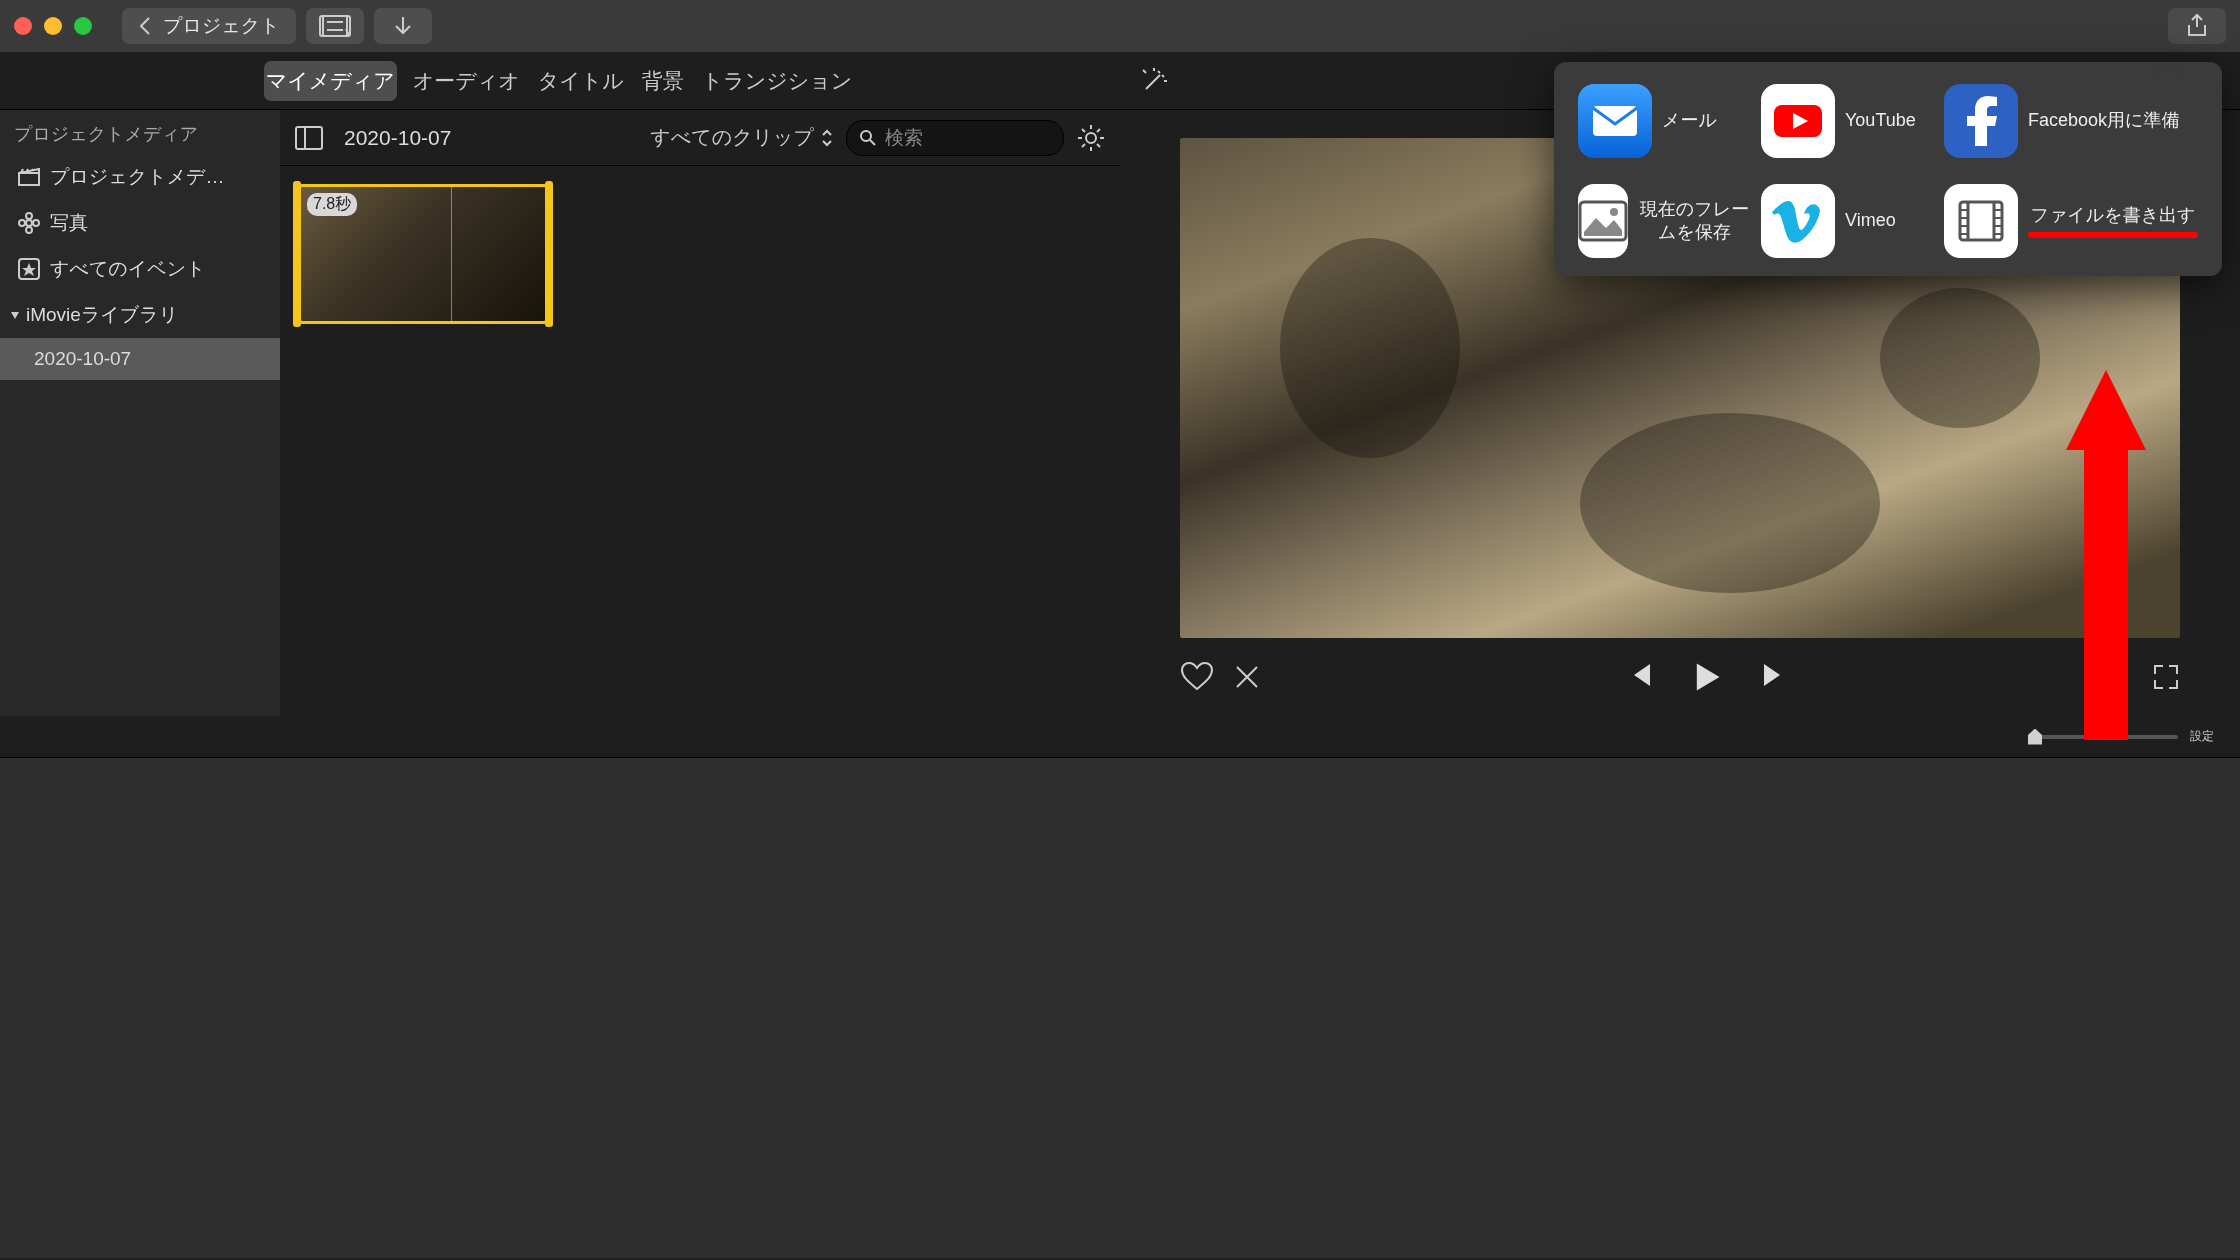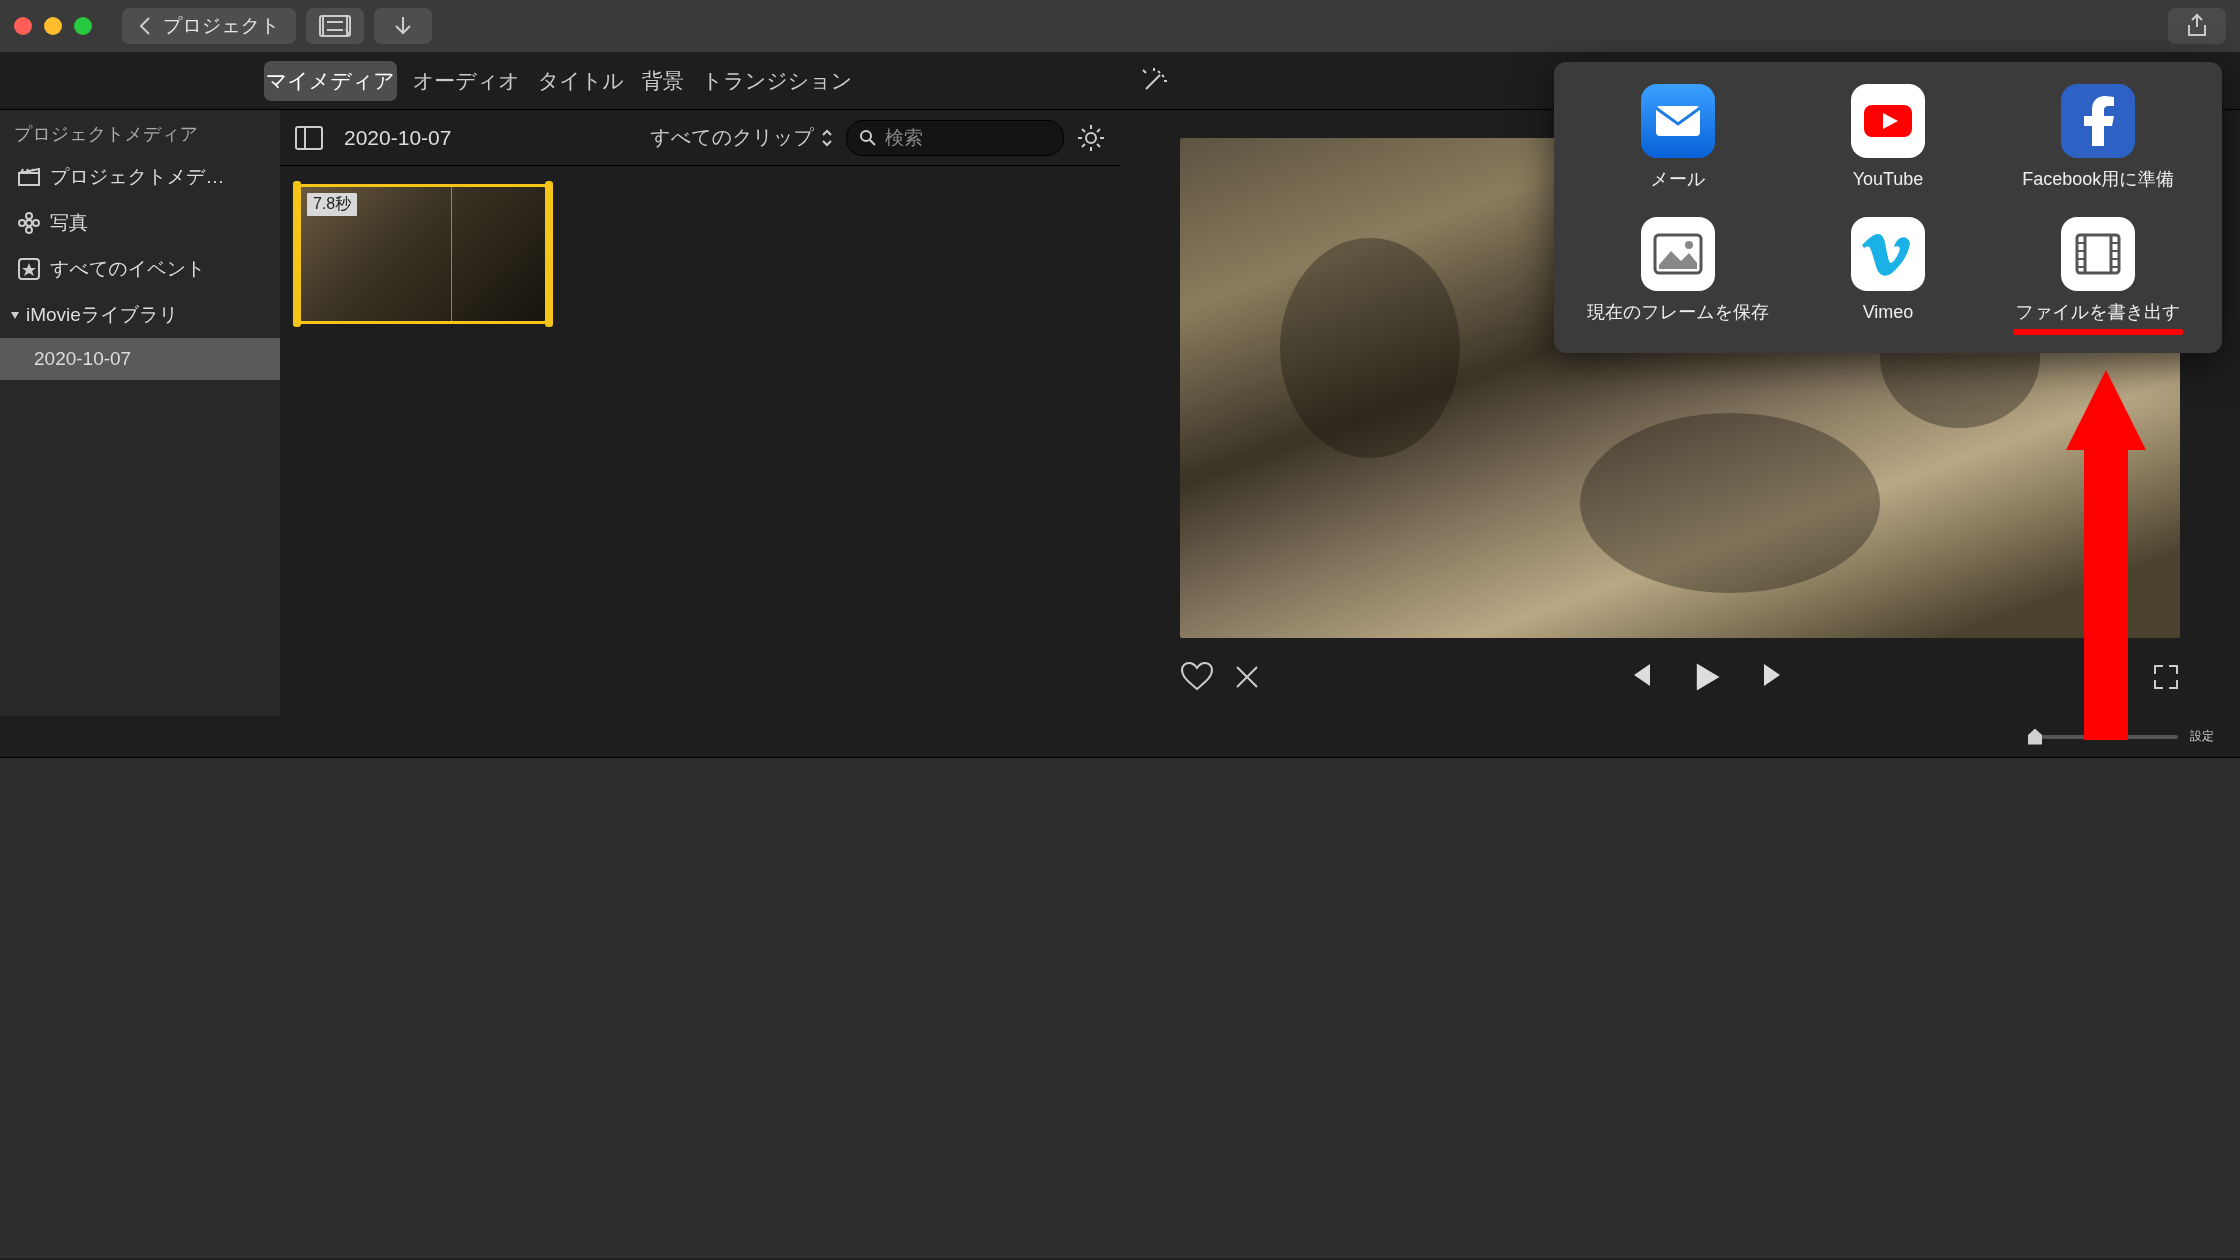--- a/index.html
+++ b/index.html
@@ -40,36 +40,36 @@
 .bb-panel-icon { width: 30px; height: 30px; }
 .bb-title { font-size: 21px; color: #ddd; margin-left: 8px; }
 .bb-filter { margin-left: auto; font-size: 20px; color: #ccc; display: flex; align-items: center; gap: 6px; }
 .search { background: #141414; border: 1px solid #000; border-radius: 17px; height: 36px; width: 218px; display: flex; align-items: center; padding: 0 12px; color: #888; font-size: 19px; gap: 8px; }
 .gear { width: 30px; height: 30px; }
 .clips { padding: 18px; }
 .clip { position: relative; width: 250px; height: 140px; border: 3px solid #f5c518; border-radius: 4px; background: linear-gradient(135deg,#6a5a3e 0%, #3b3324 40%, #17140d 100%); }
 .clip::before, .clip::after { content: ""; position: absolute; top: -6px; bottom: -6px; width: 8px; background: #f5c518; border-radius: 3px; }
 .clip::before { left: -8px; }
 .clip::after { right: -8px; }
-.clip-dur { position: absolute; top: 6px; left: 6px; background: #d8d8d8; color: #222; font-size: 16px; padding: 1px 6px; border-radius: 1px; }
+.clip-dur { position: absolute; top: 6px; left: 6px; background: #d8d8d8; color: #222; font-size: 16px; padding: 1px 6px; border-radius: 10px; }
 .clip-divider { position: absolute; top: 0; bottom: 0; left: 150px; width: 1px; background: rgba(245,197,24,0.6); }
 
 
 .viewer { width: 1120px; background: #1e1e1e; display: flex; flex-direction: column; position: relative; }
 .vid { margin: 28px 60px 14px; height: 500px; background: linear-gradient(160deg,#5d5340 0%, #8a7c5e 20%, #3a3326 40%, #7d705a 55%, #b9a884 70%, #4c432f 90%); border-radius: 2px; position: relative; overflow: hidden; }
 .vid-shape { position: absolute; background: rgba(20,18,12,0.35); border-radius: 50%; }
 .vctrl { display: flex; align-items: center; padding: 8px 60px 0; gap: 18px; }
 .vctrl-center { flex: 1; display: flex; justify-content: center; gap: 36px; }
 .vctrl svg { cursor: pointer; }
 
 
 .popover { position: absolute; top: 62px; right: 18px; width: 668px; background: #3b3b3b; border-radius: 12px; box-shadow: 0 10px 40px rgba(0,0,0,0.6); padding: 22px 24px 18px; }
 .popover::before { content: ""; position: absolute; top: -14px; right: 40px; border: 14px solid transparent; border-bottom-color: #3b3b3b; }
 .share-grid { display: grid; grid-template-columns: repeat(3,1fr); gap: 26px 10px; }
-.share-cell { display: flex; flex-direction: column; align-items: center; gap: 10px; cursor: pointer; }
+.share-cell { display: flex; flex-direction: row; align-items: center; gap: 10px; cursor: pointer; }
 .share-icon { width: 74px; height: 74px; border-radius: 16px; display: flex; align-items: center; justify-content: center; }
 .si-mail { background: linear-gradient(#3ba0ff,#0862d8); }
 .si-yt { background: #fff; }
 .si-fb { background: #2d62c4; }
 .si-vimeo { background: #fff; }
 .si-frame { background: #fff; }
 .si-file { background: #fff; }
 .share-label { font-size: 18px; color: #eee; text-align: center; line-height: 1.3; }
 .underline-red { height: 6px; background: #ff0000; width: 170px; margin: 4px auto 0; border-radius: 2px; }
 

